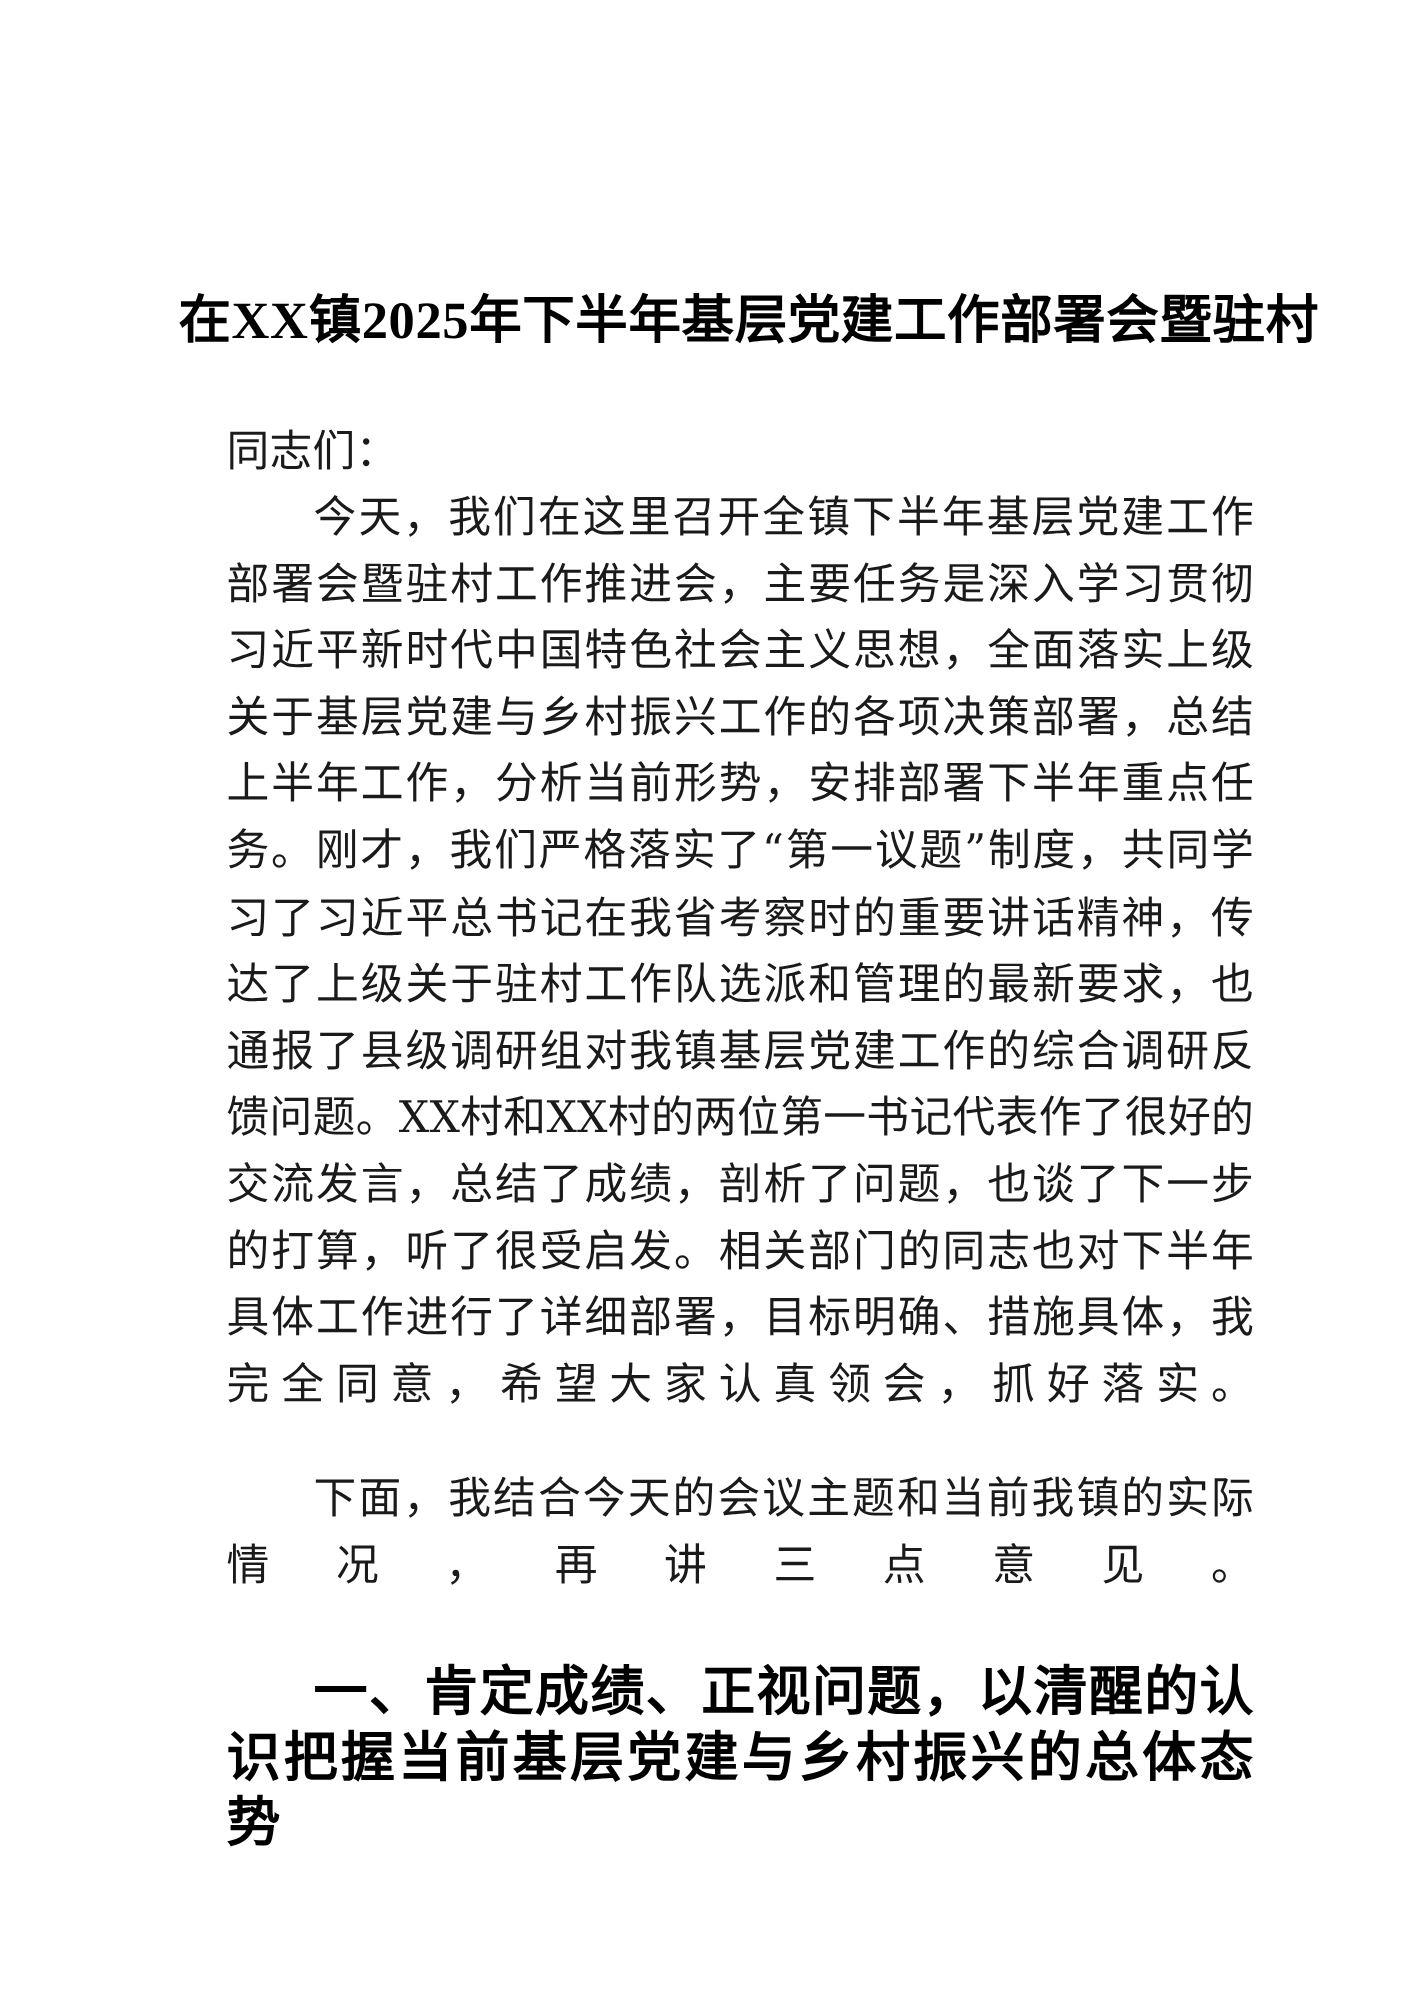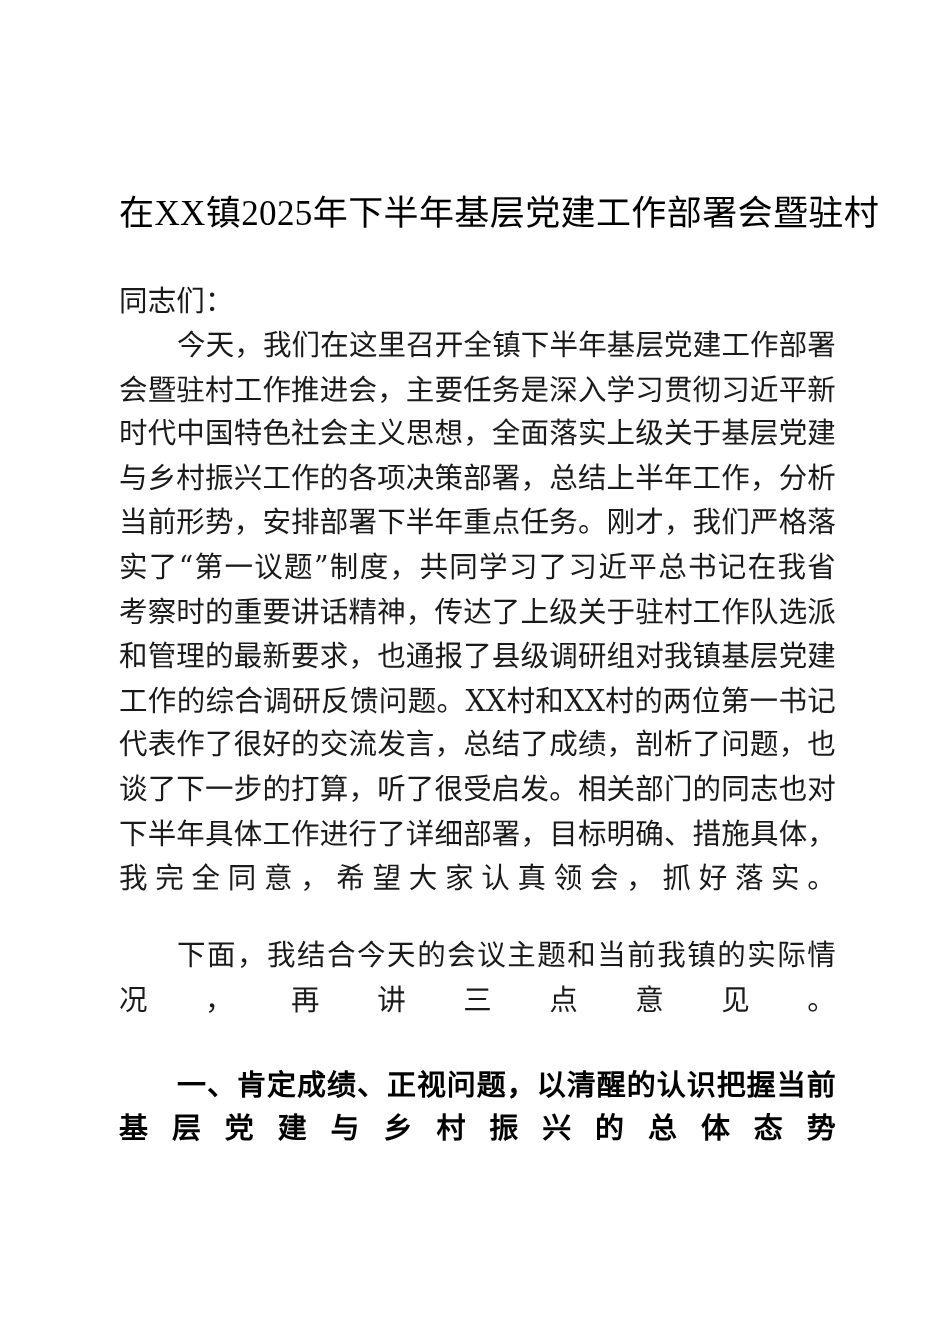--- a/index.html
+++ b/index.html
@@ -31,34 +31,35 @@
     top: 0;
     width: 717px;
   }
 
   
   .doc-title {
     margin: 0;
     padding-top: 190px;
     text-align: center;
     font-family: "Liberation Serif", "DejaVu Serif", serif;
-    font-weight: normal;
+    font-weight: bold;
     font-size: 35px;
     line-height: 47px;
     letter-spacing: 0.4px;
     color: #000000;
   }
   .doc-title .t-line {
     display: block;
     white-space: nowrap;
   }
 
   
   .body-block {
     margin-top: 42px;
+    margin-left: 32px;
   }
 
   p.para {
     margin: 0;
     font-family: "DejaVu Serif", "Liberation Serif", serif;
     font-size: 28.5px;
     line-height: 43.6px;
     text-align: justify;
     text-justify: inter-character;
     letter-spacing: 0.15px;
@@ -83,21 +84,21 @@
     width: 100%;
   }
   p.para.noflow::after { display: none; }
 
   
   p.section-heading {
     margin: 0;
     text-indent: 58px;
     font-family: "DejaVu Serif", "Liberation Serif", serif;
     font-weight: bold;
-    font-size: 29px;
+    font-size: 36px;
     line-height: 43.6px;
     text-align: justify;
     text-justify: inter-character;
     letter-spacing: 0.3px;
     color: #000000;
   }
   p.section-heading::after {
     content: "";
     display: inline-block;
     width: 100%;

